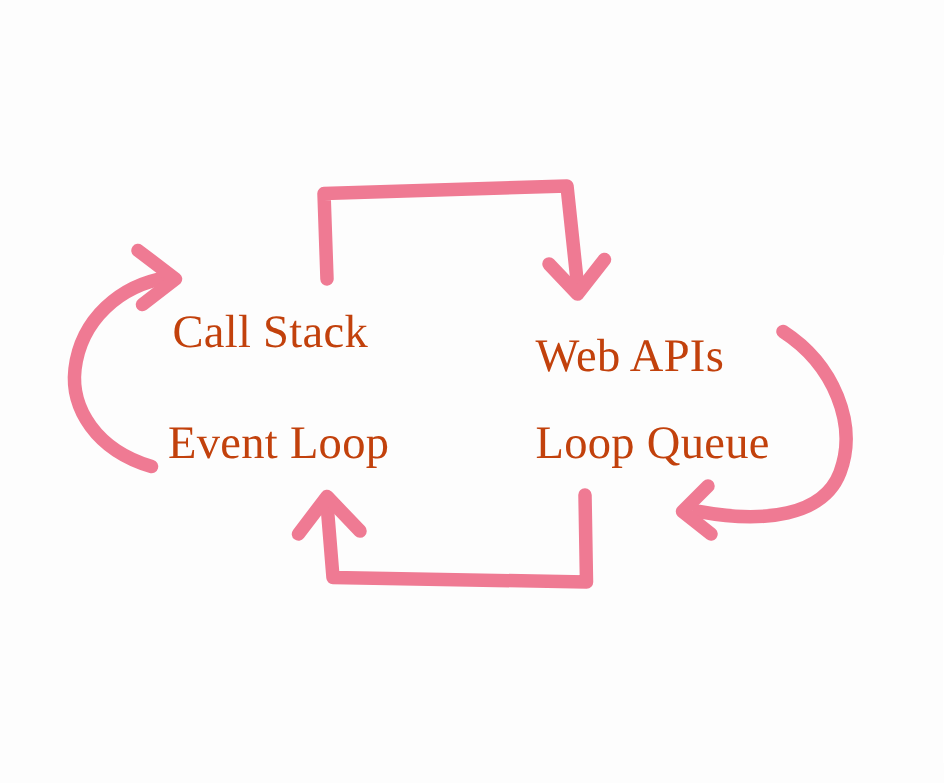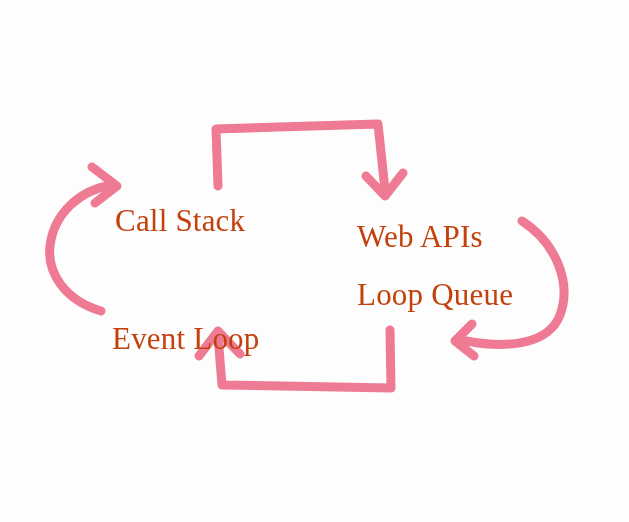--- a/index.html
+++ b/index.html
@@ -28,21 +28,21 @@
     color: #c2410c;
     font-family: Liberation Serif, serif;
     font-size: 31px;
     font-weight: 400;
     letter-spacing: 0.2px;
     white-space: nowrap;
     line-height: 1;
   }
   #label-call-stack  { left: 115px; top: 205px; }
   #label-web-apis    { left: 357px; top: 205px; margin-top: 16px; }
-  #label-event-loop  { left: 112px; top: 279px; margin-top: 44px; }
+  #label-event-loop  { left: 112px; top: 279px; }
   #label-task-queue  { left: 357px; top: 279px; }
 </style>
 </head>
 <body>
 
 <div id="canvas">
 
   <svg id="arrow-layer" viewBox="0 0 629 522" xmlns="http://www.w3.org/2000/svg">
 
     <g>

